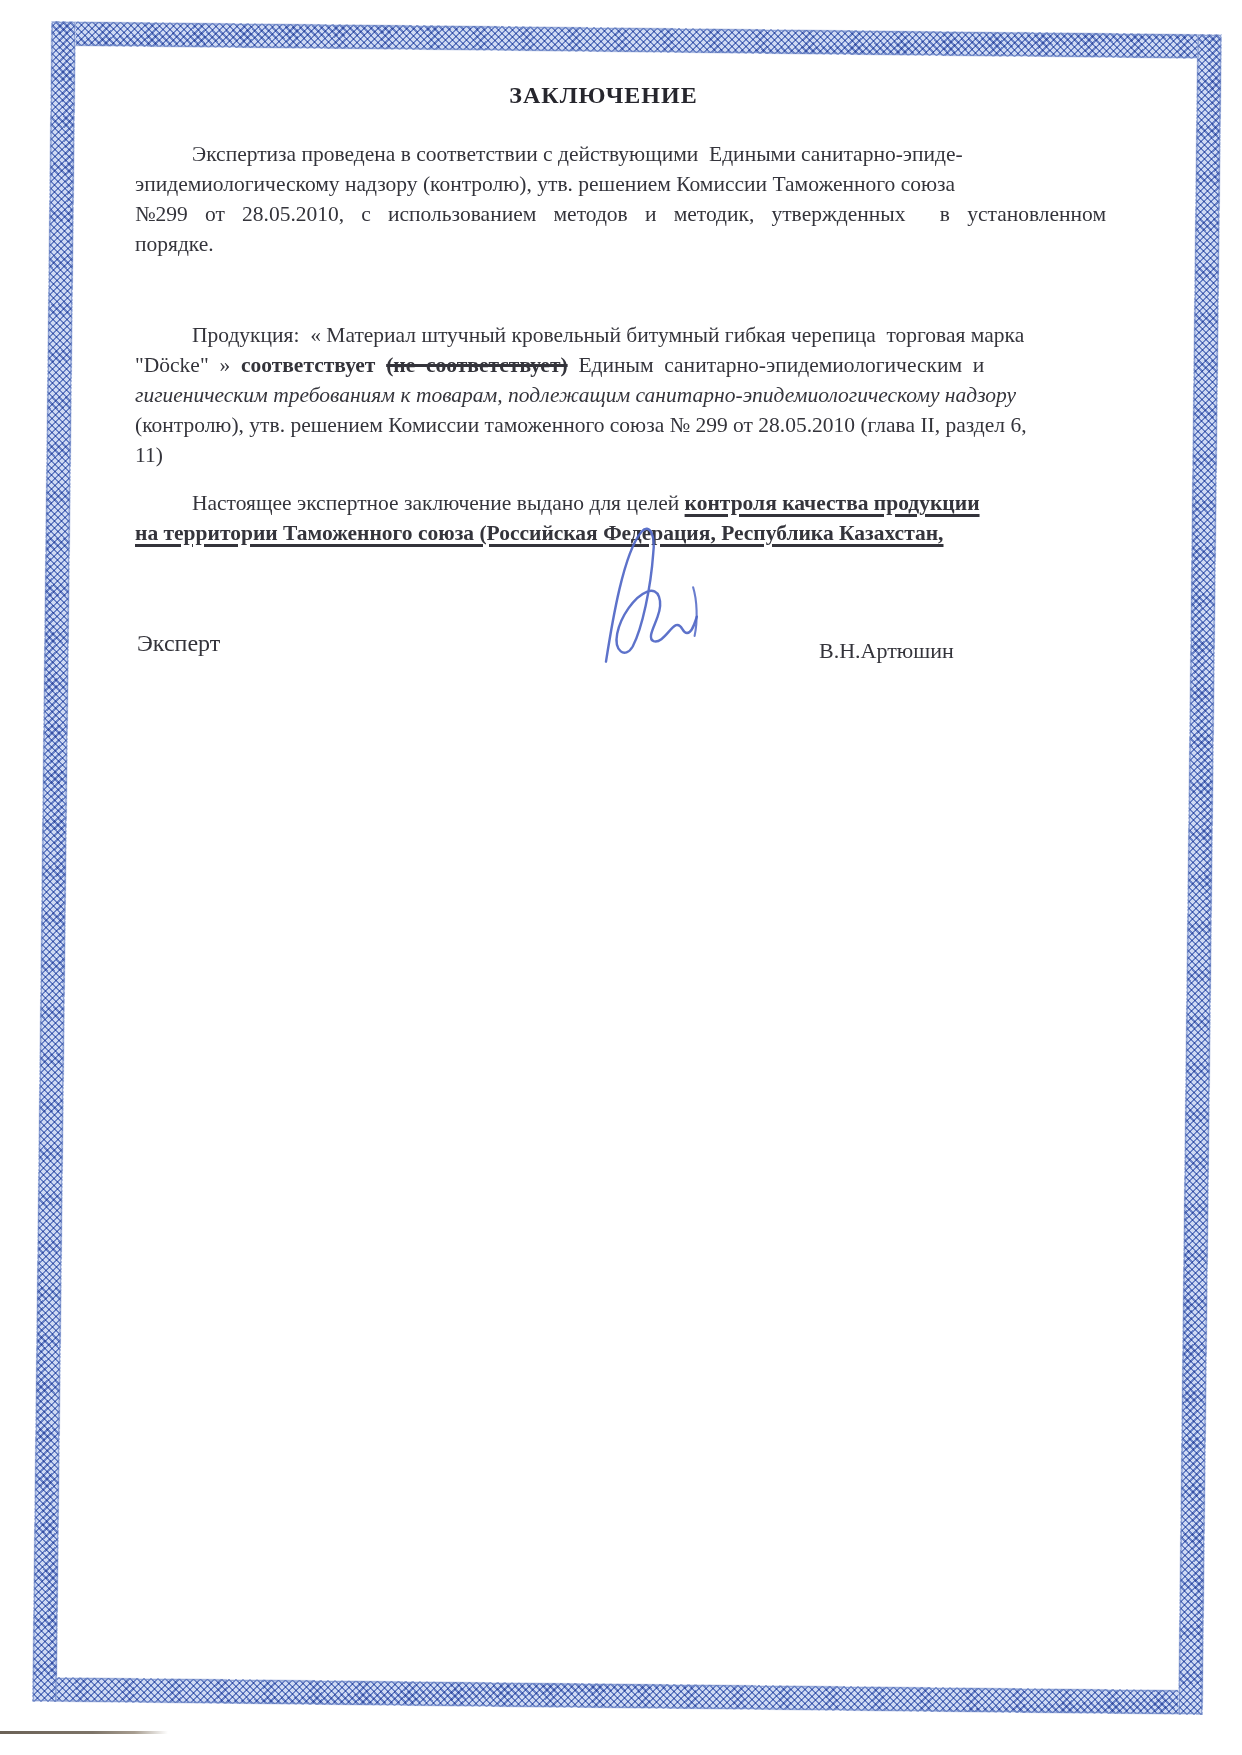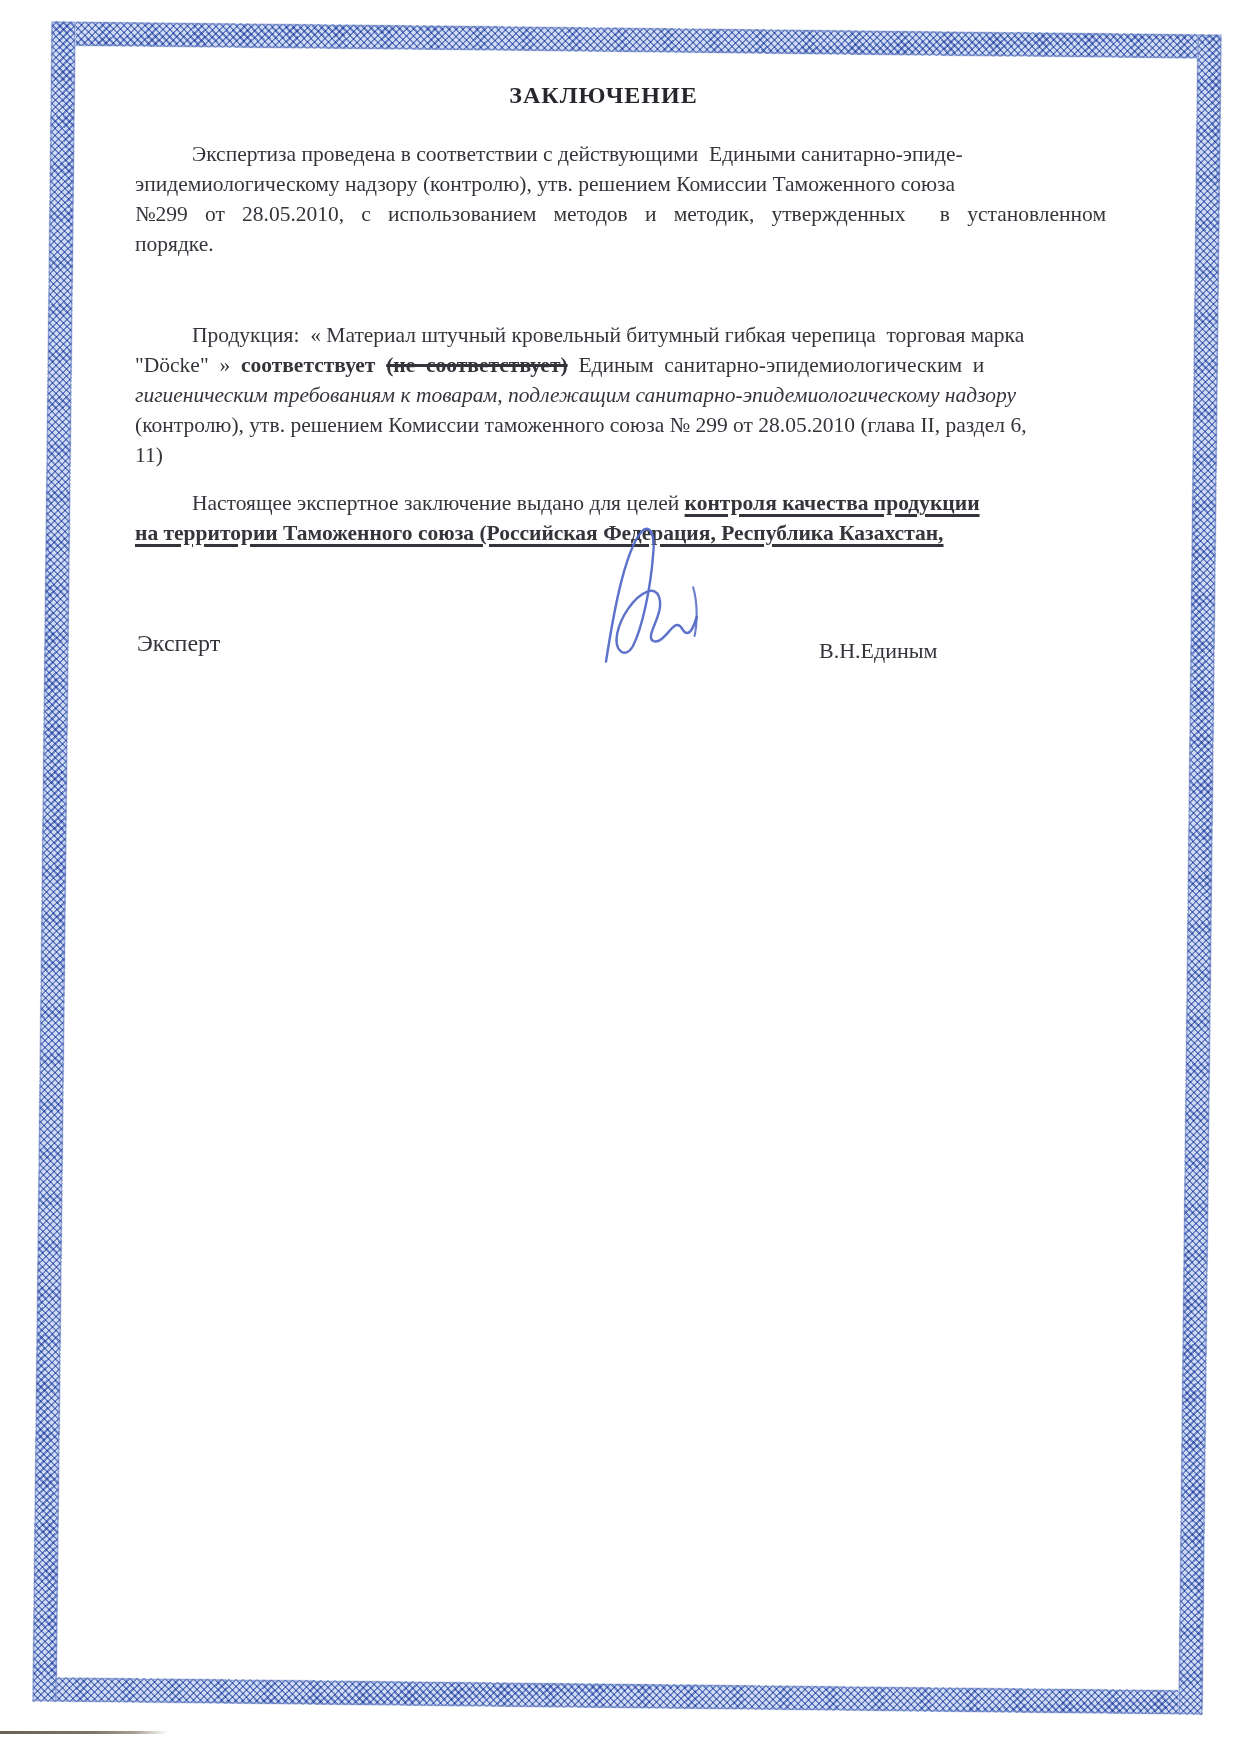--- a/index.html
+++ b/index.html
@@ -97,21 +97,21 @@
       <div class="line" style="word-spacing: 0px; font-style: italic;"><span class="seg">гигиеническим требованиям к товарам, подлежащим санитарно-эпидемиологическому надзору</span></div>
       <div class="line" style="word-spacing: 0px;"><span class="seg">(контролю), утв. решением Комиссии таможенного союза № 299 от 28.05.2010 (глава II, раздел 6,</span></div>
       <div class="line"><span class="seg">11)</span></div>
     </div>
   <div class="para p-purpose">
       <div class="line indent" style="word-spacing: 0px;"><span class="seg">Настоящее экспертное заключение выдано для целей </span><span class="seg bold-underline">контроля качества продукции</span></div>
       <div class="line" style="word-spacing: 0px;"><span class="seg bold-underline">на территории Таможенного союза (Российская Федерация, Республика Казахстан,</span></div>
     </div>
 
   <div class="role-label">Эксперт</div>
-  <div class="expert-name">В.Н.Единым</div>
+  <div class="expert-name">В.Н.Артюшин</div>
 
   <svg class="signature" viewBox="0 0 120 140" fill="none">
     <path class="ink" d="M 18 130
       C 26 92, 40 28, 58 9
       C 66 1, 71 13, 68 30
       C 64 62, 54 100, 44 117
       C 36 129, 26 120, 30 104
       C 34 88, 48 70, 60 66
       C 72 62, 75 76, 69 90
       C 65 100, 58 110, 64 113

